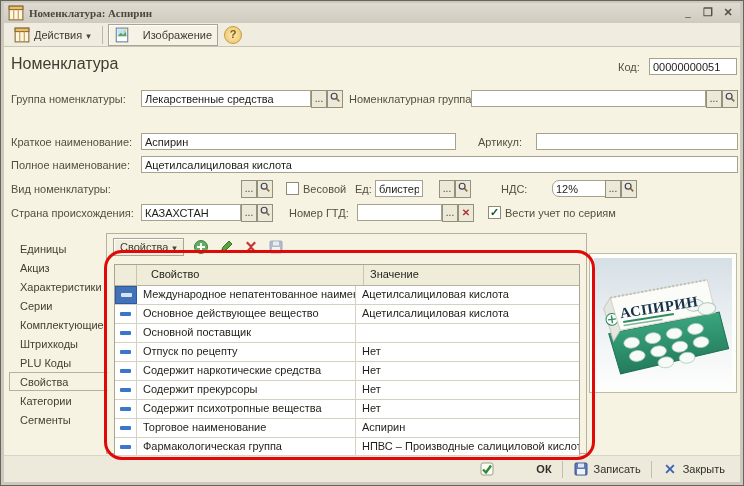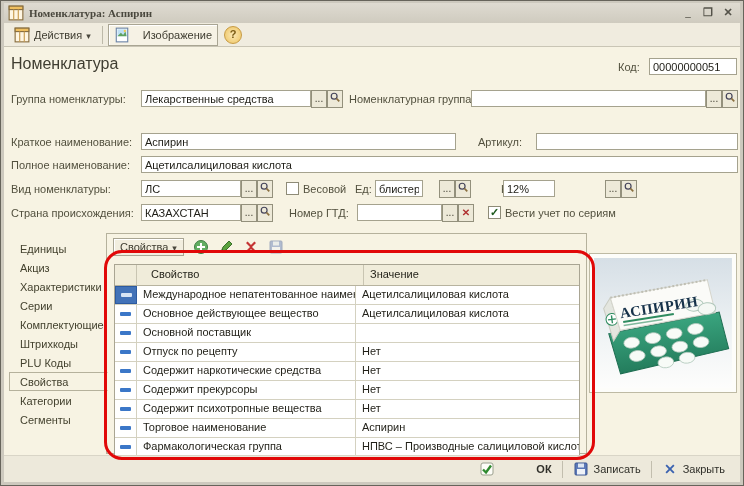--- a/index.html
+++ b/index.html
@@ -174,35 +174,34 @@
 
     <span class="lbl" style="left:7px;top:89px">Краткое наименование:</span>
     <input class="inp" style="left: 137px; top: 86px; width: 315px;" value="Аспирин">
     <span class="lbl" style="left:474px;top:89px">Артикул:</span>
     <input class="inp" style="left: 532px; top: 86px; width: 202px;" value="">
 
     <span class="lbl" style="left:7px;top:112px">Полное наименование:</span>
     <input class="inp" style="left: 137px; top: 109px; width: 597px;" value="Ацетилсалициловая кислота">
 
     <span class="lbl" style="left:7px;top:136px">Вид номенклатуры:</span>
-    <input class="inp" style="left: 137px; top: 133px; width: 100px;" value="ЛС">
     <span class="sq" style="left:237px;top:133px">...</span>
     <span class="sq" style="left:253px;top:133px"><svg width="12" height="12">
           <use href="#i-mag"></use>
         </svg></span>
     <span class="cb" style="left:282px;top:135px"></span>
     <span class="lbl" style="left:299px;top:136px">Весовой</span>
     <span class="lbl" style="left:351px;top:136px">Ед:</span>
     <input class="inp" style="left: 371px; top: 133px; width: 48px;" value="блистер">
     <span class="sq" style="left:435px;top:133px">...</span>
     <span class="sq" style="left:451px;top:133px"><svg width="12" height="12">
           <use href="#i-mag"></use>
         </svg></span>
     <span class="lbl" style="left:497px;top:136px">НДС:</span>
-    <input class="inp" style="left: 499px; top: 133px; width: 52px;" value="12%">
+    <input class="inp" style="left: 548px; top: 133px; width: 70px; border-radius: 7px;" value="12%">
     <span class="sq" style="left:601px;top:133px">...</span>
     <span class="sq" style="left:617px;top:133px"><svg width="12" height="12">
           <use href="#i-mag"></use>
         </svg></span>
 
     <span class="lbl" style="left:7px;top:160px">Страна происхождения:</span>
     <input class="inp" style="left: 137px; top: 157px; width: 100px;" value="КАЗАХСТАН">
     <span class="sq" style="left:237px;top:157px">...</span>
     <span class="sq" style="left:253px;top:157px"><svg width="12" height="12">
           <use href="#i-mag"></use>

